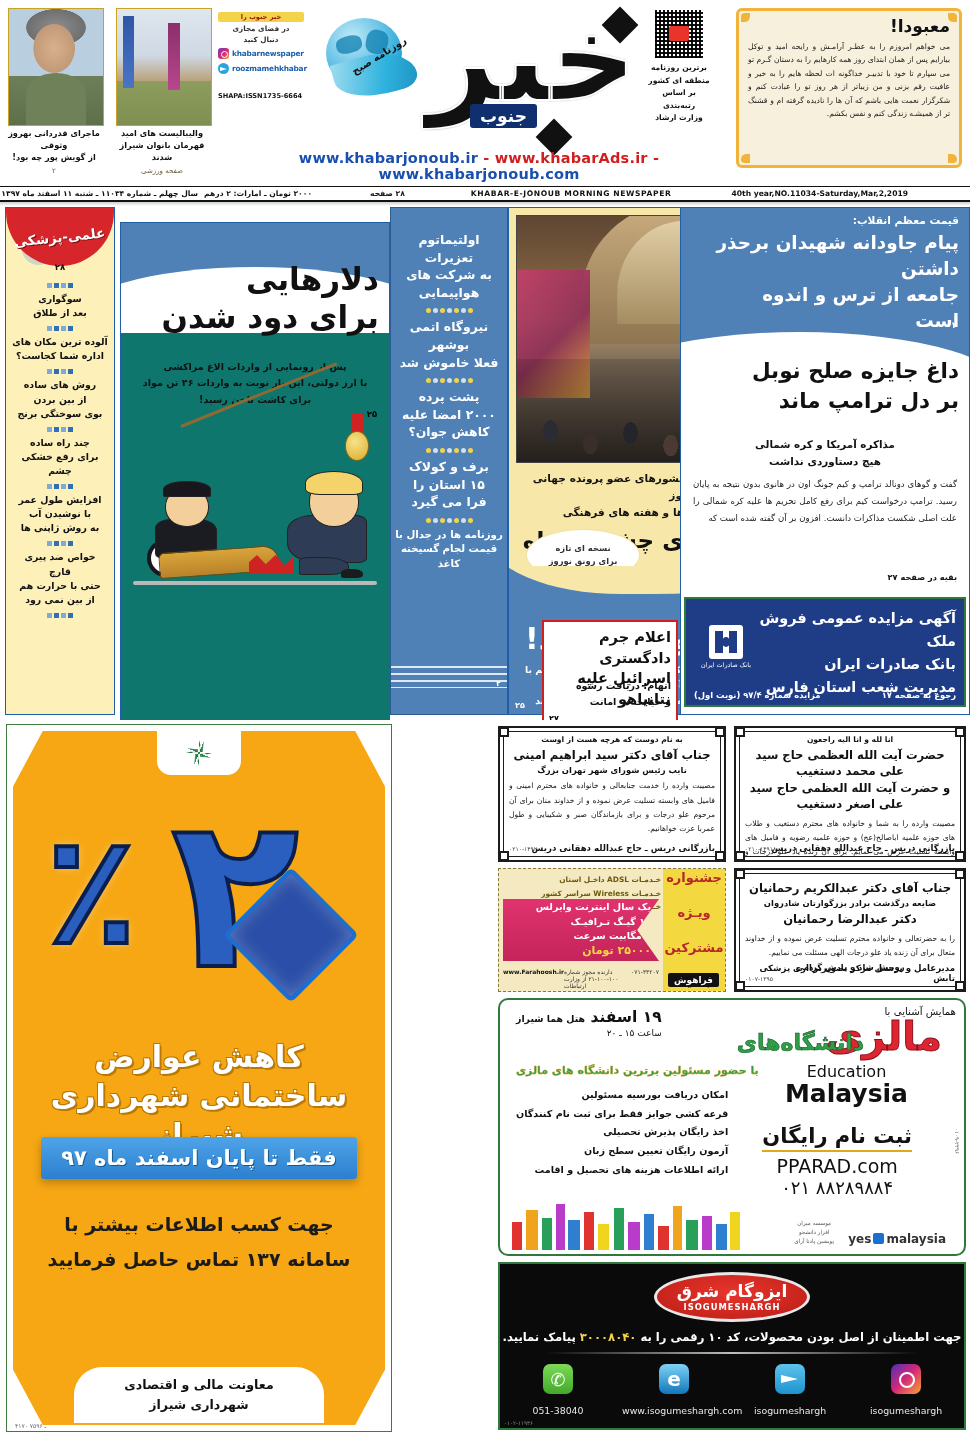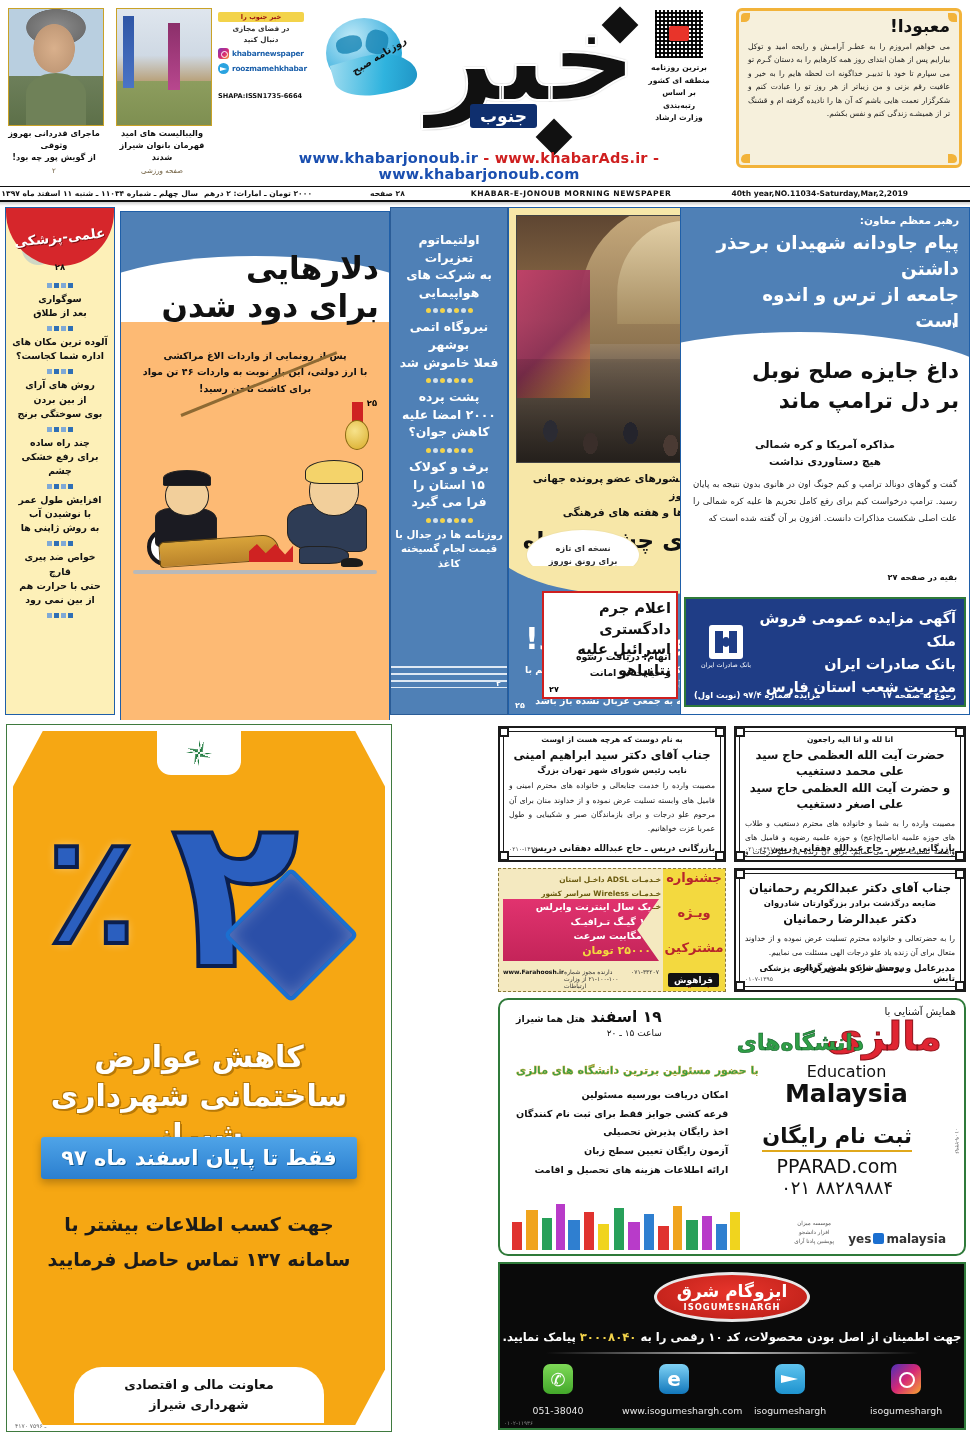--- a/index.html
+++ b/index.html
@@ -268,22 +268,22 @@
   .brief-inner{ padding-top:20px; }
   .bdots{ text-align:center; margin:4px 0 2px; line-height:0;}
   .bdots i{ display:inline-block; width:5px;height:5px;border-radius:50%; margin:0 1px; background:#cfe0f0;}
   .bdots i:nth-child(odd){ background:#f3d34a; }
   .brief-wave{ position:absolute; left:0; right:0; bottom:26px; height:22px;
     background:repeating-linear-gradient(#dfe9f4 0 2px, rgba(0,0,0,0) 2px 7px);}
   .brief-pg{ position:absolute; right:6px; bottom:26px; font-size:8px;font-weight:bold;color:#fff;}
 
   
   .dollars{
-    position:absolute; right:580px; top:4px; width:270px; height:593px;
-    background:#fdba74; border:1px solid #1f5fa8; overflow:hidden;
+    position:absolute; right:580px; top:15px; width:270px; height:593px;
+    background:#0f766e; border:1px solid #1f5fa8; overflow:hidden;
   }
   .dollars-top{
     position:absolute; left:0; right:0; top:0; height:66px;
     background:#4f80b6;
   }
   .dollars-top:after{
     content:""; position:absolute; left:-20%; bottom:-44px; width:140%; height:66px;
     background:#fff; border-radius:60% 60% 0 0/100% 100% 0 0;
   }
   .dollars-h{
@@ -361,21 +361,21 @@
   .bank-logo{ position:absolute; left:12px; top:26px; width:56px; text-align:center; }
   .bank-mark{ width:34px; height:34px; margin:0 auto; background:#fff; border-radius:3px; position:relative;}
   .bank-mark:before{ content:""; position:absolute; left:6px; top:6px; width:8px;height:22px; background:#1f3d86;}
   .bank-mark:after{ content:""; position:absolute; right:6px; top:6px; width:8px;height:22px; background:#1f3d86;}
   .bank-mark i{ position:absolute; left:50%; top:12px; transform:translateX(-50%); width:8px;height:10px;
     background:#1f3d86; border-radius:50%;}
   .bank-logo .nm{ font-size:6.4px; margin-top:2px; }
 
   
   .israel{
-    position:absolute; right:292px; top:384px; width:136px; height:108px;
+    position:absolute; right:292px; top:413px; width:136px; height:108px;
     background:#fff; border:2px solid #cf1f1f; overflow:hidden;
   }
   .israel-h{ position:absolute; right:5px; left:5px; top:5px; text-align:right;
     font-size:14.6px; font-weight:bold; color:#111; line-height:1.42; }
   .israel-b{ position:absolute; right:5px; left:5px; top:56px; text-align:right;
     font-size:9.6px; font-weight:bold; color:#111; line-height:1.7; }
   .israel-pg{ position:absolute; left:5px; bottom:3px; font-size:8px; font-weight:bold; }
 
   
   .ads{ position:absolute; left:0; top:720px; width:970px; height:716px; background:#fff; }
@@ -693,21 +693,21 @@
           <div>سوگواری</div>
           <div>بعد از طلاق</div>
         </div>
         <div class="dots"><i></i><i></i><i></i><i></i></div>
         <div class="sci-item">
           <div>آلوده ترین مکان های</div>
           <div>اداره شما کجاست؟</div>
         </div>
         <div class="dots"><i></i><i></i><i></i><i></i></div>
         <div class="sci-item">
-          <div>روش های آرای</div>
+          <div>روش های ساده</div>
           <div>از بین بردن</div>
           <div>بوی سوختگی برنج</div>
         </div>
         <div class="dots"><i></i><i></i><i></i><i></i></div>
         <div class="sci-item">
           <div>چند راه ساده</div>
           <div>برای رفع خشکی چشم</div>
         </div>
         <div class="dots"><i></i><i></i><i></i><i></i></div>
         <div class="sci-item">
@@ -827,21 +827,21 @@
           <div class="ct-hair"></div>
         </div>
         <div class="cart-rod"></div>
         <div class="cart-ribbon"></div>
         <div class="cart-medal"></div>
       </div>
     </div>
 
     <div class="leader">
       <div class="leader-top"></div>
-      <div class="leader-kicker">رهبر معظم معاون:</div>
+      <div class="leader-kicker">قیمت معظم انقلاب:</div>
       <div class="leader-h">
         <div>پیام جاودانه شهیدان برحذر داشتن</div>
         <div>جامعه  از ترس و اندوه</div>
         <div>است</div>
       </div>
       <div class="leader-pg">۲</div>
 
       <div class="nobel-h">
         <div>داغ جایزه صلح نوبل</div>
         <div>بر دل ترامپ ماند</div>

